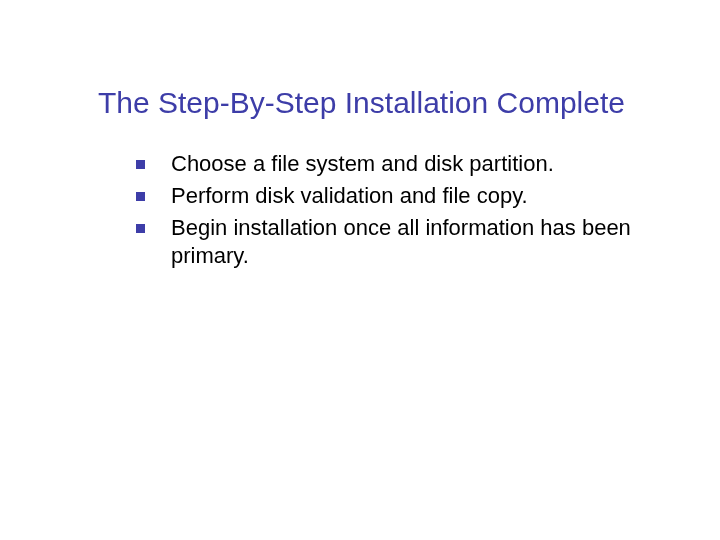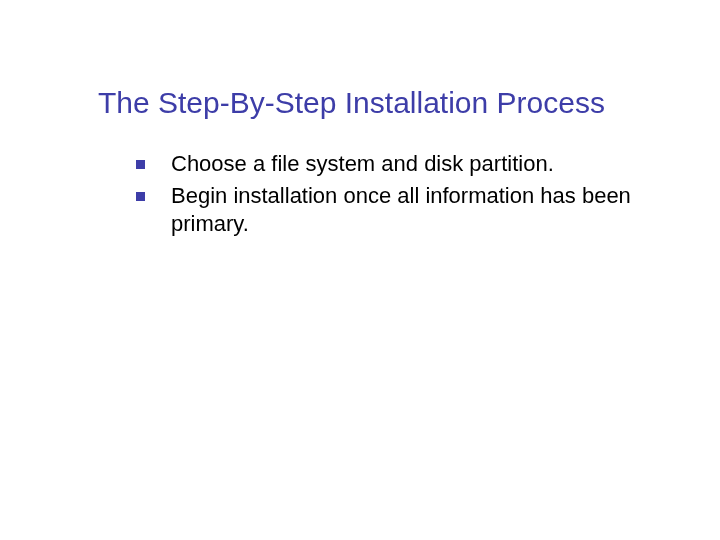--- a/index.html
+++ b/index.html
@@ -48,24 +48,28 @@
     .bullet-text {
       color: #000000;
       font-size: 22px;
       font-weight: normal;
     }
   </style>
 </head>
 <body>
 
 <div class="slide">
-  <h1 class="title">The Step-By-Step Installation Process</h1>
+  <h1 class="title">The Step-By-Step Installation Complete</h1>
   <ul class="bullet-list">
     <li class="bullet-item">
       <span class="bullet-icon"></span>
       <span class="bullet-text">Choose a file system and disk partition.</span>
+    </li>
+    <li class="bullet-item">
+      <span class="bullet-icon"></span>
+      <span class="bullet-text">Perform disk validation and file copy.</span>
     </li>
     <li class="bullet-item">
       <span class="bullet-icon"></span>
       <span class="bullet-text">Begin installation once all information has been primary.</span>
     </li>
   </ul>
 </div>
 
 </body></html>

